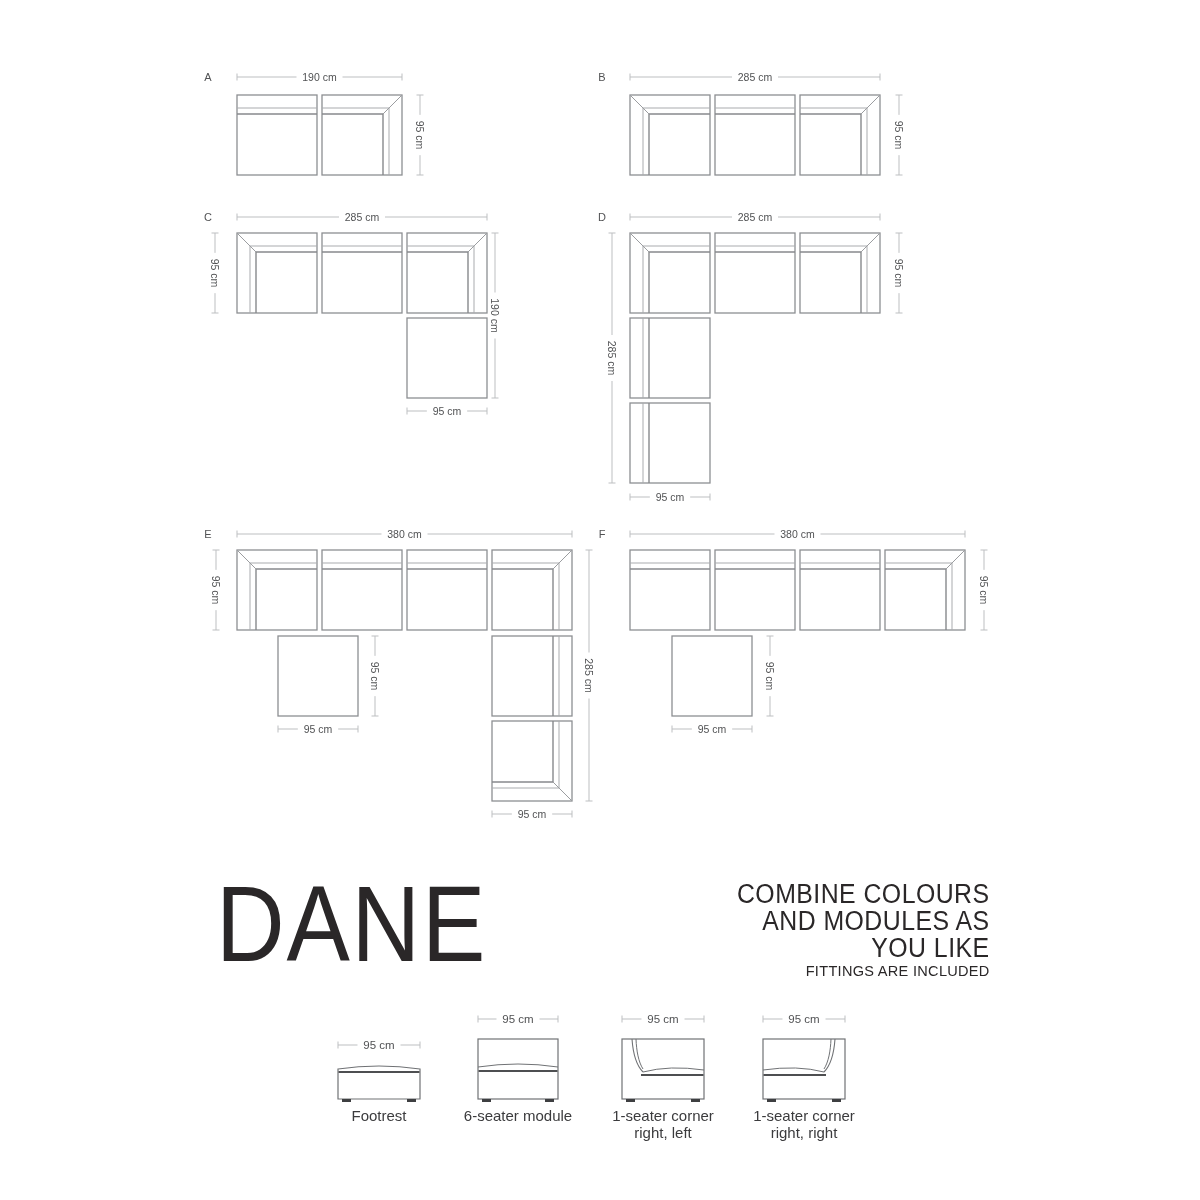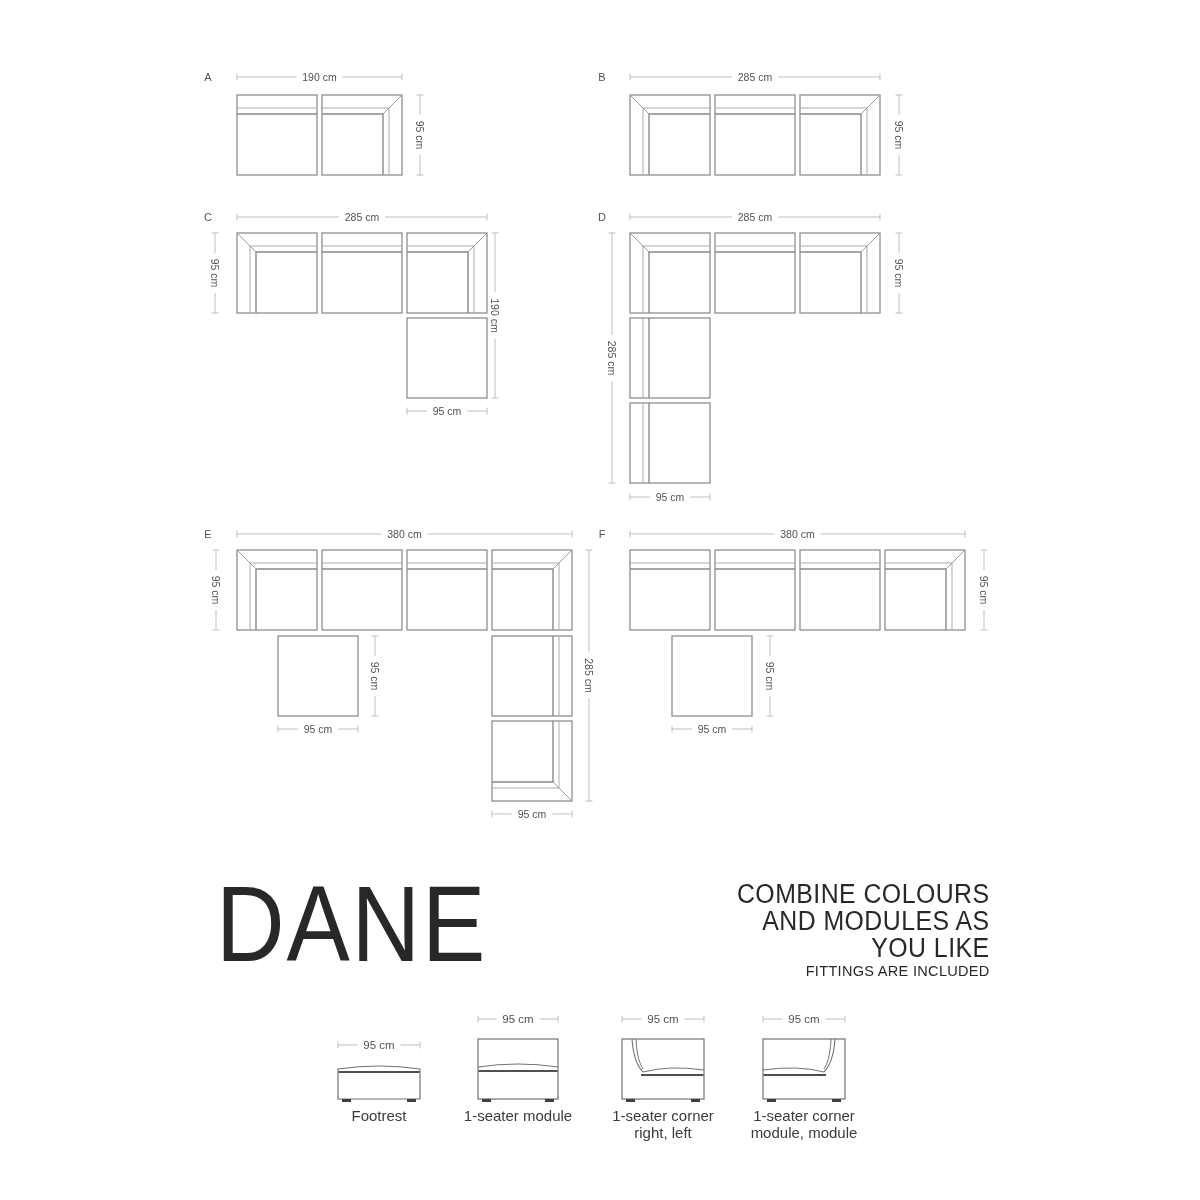--- a/index.html
+++ b/index.html
@@ -449,25 +449,25 @@
     <span>YOU LIKE</span>
   </div>
 
   <div class="subheadline">FITTINGS ARE INCLUDED</div>
 
   <div class="legend-label" style="left:299px;">
     <span>Footrest</span>
     <span></span>
   </div>
   <div class="legend-label" style="left:438px;">
-    <span>1-seater module</span>
+    <span>6-seater module</span>
     <span></span>
   </div>
   <div class="legend-label" style="left:583px;">
     <span>1-seater corner</span>
     <span>right, left</span>
   </div>
   <div class="legend-label" style="left:724px;">
     <span>1-seater corner</span>
-    <span>module, module</span>
+    <span>right, right</span>
   </div>
 
 </div>
 
 </body></html>

